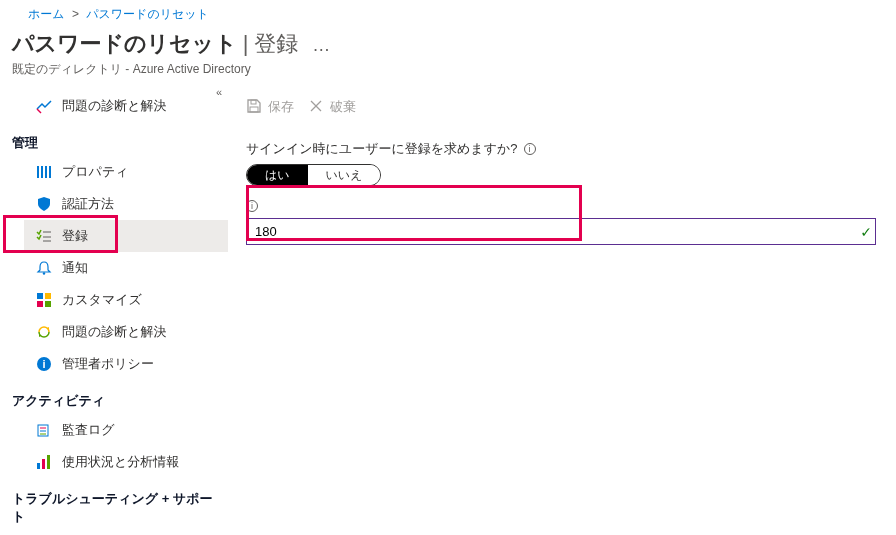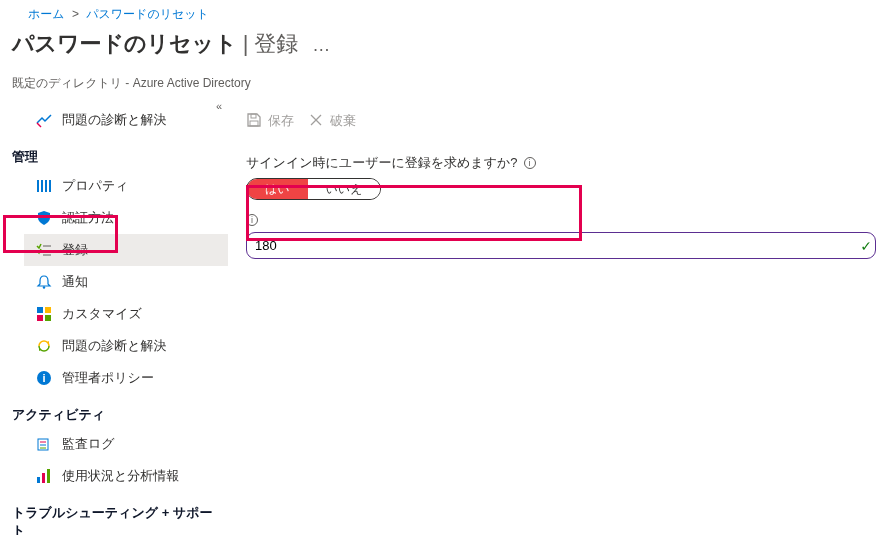--- a/index.html
+++ b/index.html
@@ -8,21 +8,21 @@
     .breadcrumb { padding: 6px 28px 2px; font-size: 12px; }
     .breadcrumb a { color: #0078d4; text-decoration: none; }
     .breadcrumb .sep { color: #605e5c; margin: 0 4px; }
 
     .page-header { padding: 4px 12px 8px; }
     .page-title-line { display: flex; align-items: baseline; gap: 6px; }
     .page-title-main { font-size: 22px; font-weight: 600; }
     .page-title-sep { font-size: 22px; color: #605e5c; font-weight: 300; }
     .page-title-sub { font-size: 22px; color: #605e5c; font-weight: 400; }
     .page-ellipsis { font-size: 18px; color: #605e5c; margin-left: 8px; }
-    .page-subtitle { font-size: 12px; color: #605e5c; margin-top: 16px; }
+    .page-subtitle { font-size: 12px; color: #605e5c; margin-top: 2px; }
 
     .content { display: flex; }
 
     .sidebar { width: 228px; flex-shrink: 0; padding-top: 4px; position: relative; }
     .collapse-toggle { position: absolute; top: 0; right: 6px; font-size: 11px; color: #605e5c; cursor: pointer; }
     .sidebar-item { display: flex; align-items: center; padding: 7px 10px 7px 12px; cursor: pointer; font-size: 13px; gap: 10px; margin-left: 24px; }
     .sidebar-item.selected { background: #edebe9; }
     .sidebar-section { padding: 12px 12px 4px; font-size: 13px; font-weight: 600; color: #0f172a; }
     .icon { width: 16px; height: 16px; display: inline-flex; align-items: center; justify-content: center; flex-shrink: 0; }
     .icon svg { width: 16px; height: 16px; }
@@ -34,25 +34,25 @@
     .toolbar { display: flex; align-items: center; gap: 14px; padding: 4px 0 12px; margin-bottom: 12px; }
     .tool-btn { display: flex; align-items: flex-start; gap: 6px; color: #a19f9d; font-size: 13px; cursor: pointer; }
     .tool-btn .icon { color: #a19f9d; }
 
     .field-group { margin-bottom: 14px; }
     .field-label { font-size: 13px; color: #323130; margin-bottom: 6px; display: flex; align-items: center; gap: 6px; }
     .info-circle { width: 12px; height: 12px; border: 1px solid #605e5c; border-radius: 50%; display:inline-flex; align-items:center; justify-content:center; font-size:9px; color:#605e5c; cursor:pointer; }
 
     .segmented { display: inline-flex; border: 1px solid #323130; border-radius: 12px; overflow: hidden; height: 22px; }
     .seg-opt { padding: 2px 18px; font-size: 12px; display:flex; align-items:center; cursor:pointer; background:#fff; }
-    .seg-opt.selected { background: #ef4444; color: #fff; }
+    .seg-opt.selected { background: #000000; color: #fff; }
 
     .text-input-wrap { position:relative; }
     .text-input { width: 630px; padding: 5px 28px 5px 8px; border: 1px solid #605e5c; font-size: 13px; outline: none; }
-    .text-input.validated { border-color: #5b2e91; border-radius: 9px; }
+    .text-input.validated { border-color: #5b2e91; }
     .input-check { position:absolute; right: 8px; top: 50%; transform: translateY(-50%); color:#107c10; font-size: 14px; }
 
     .root { position: relative; }
   </style>
 </head>
 <body>
 
 <div class="root">
 
   <div class="breadcrumb">

